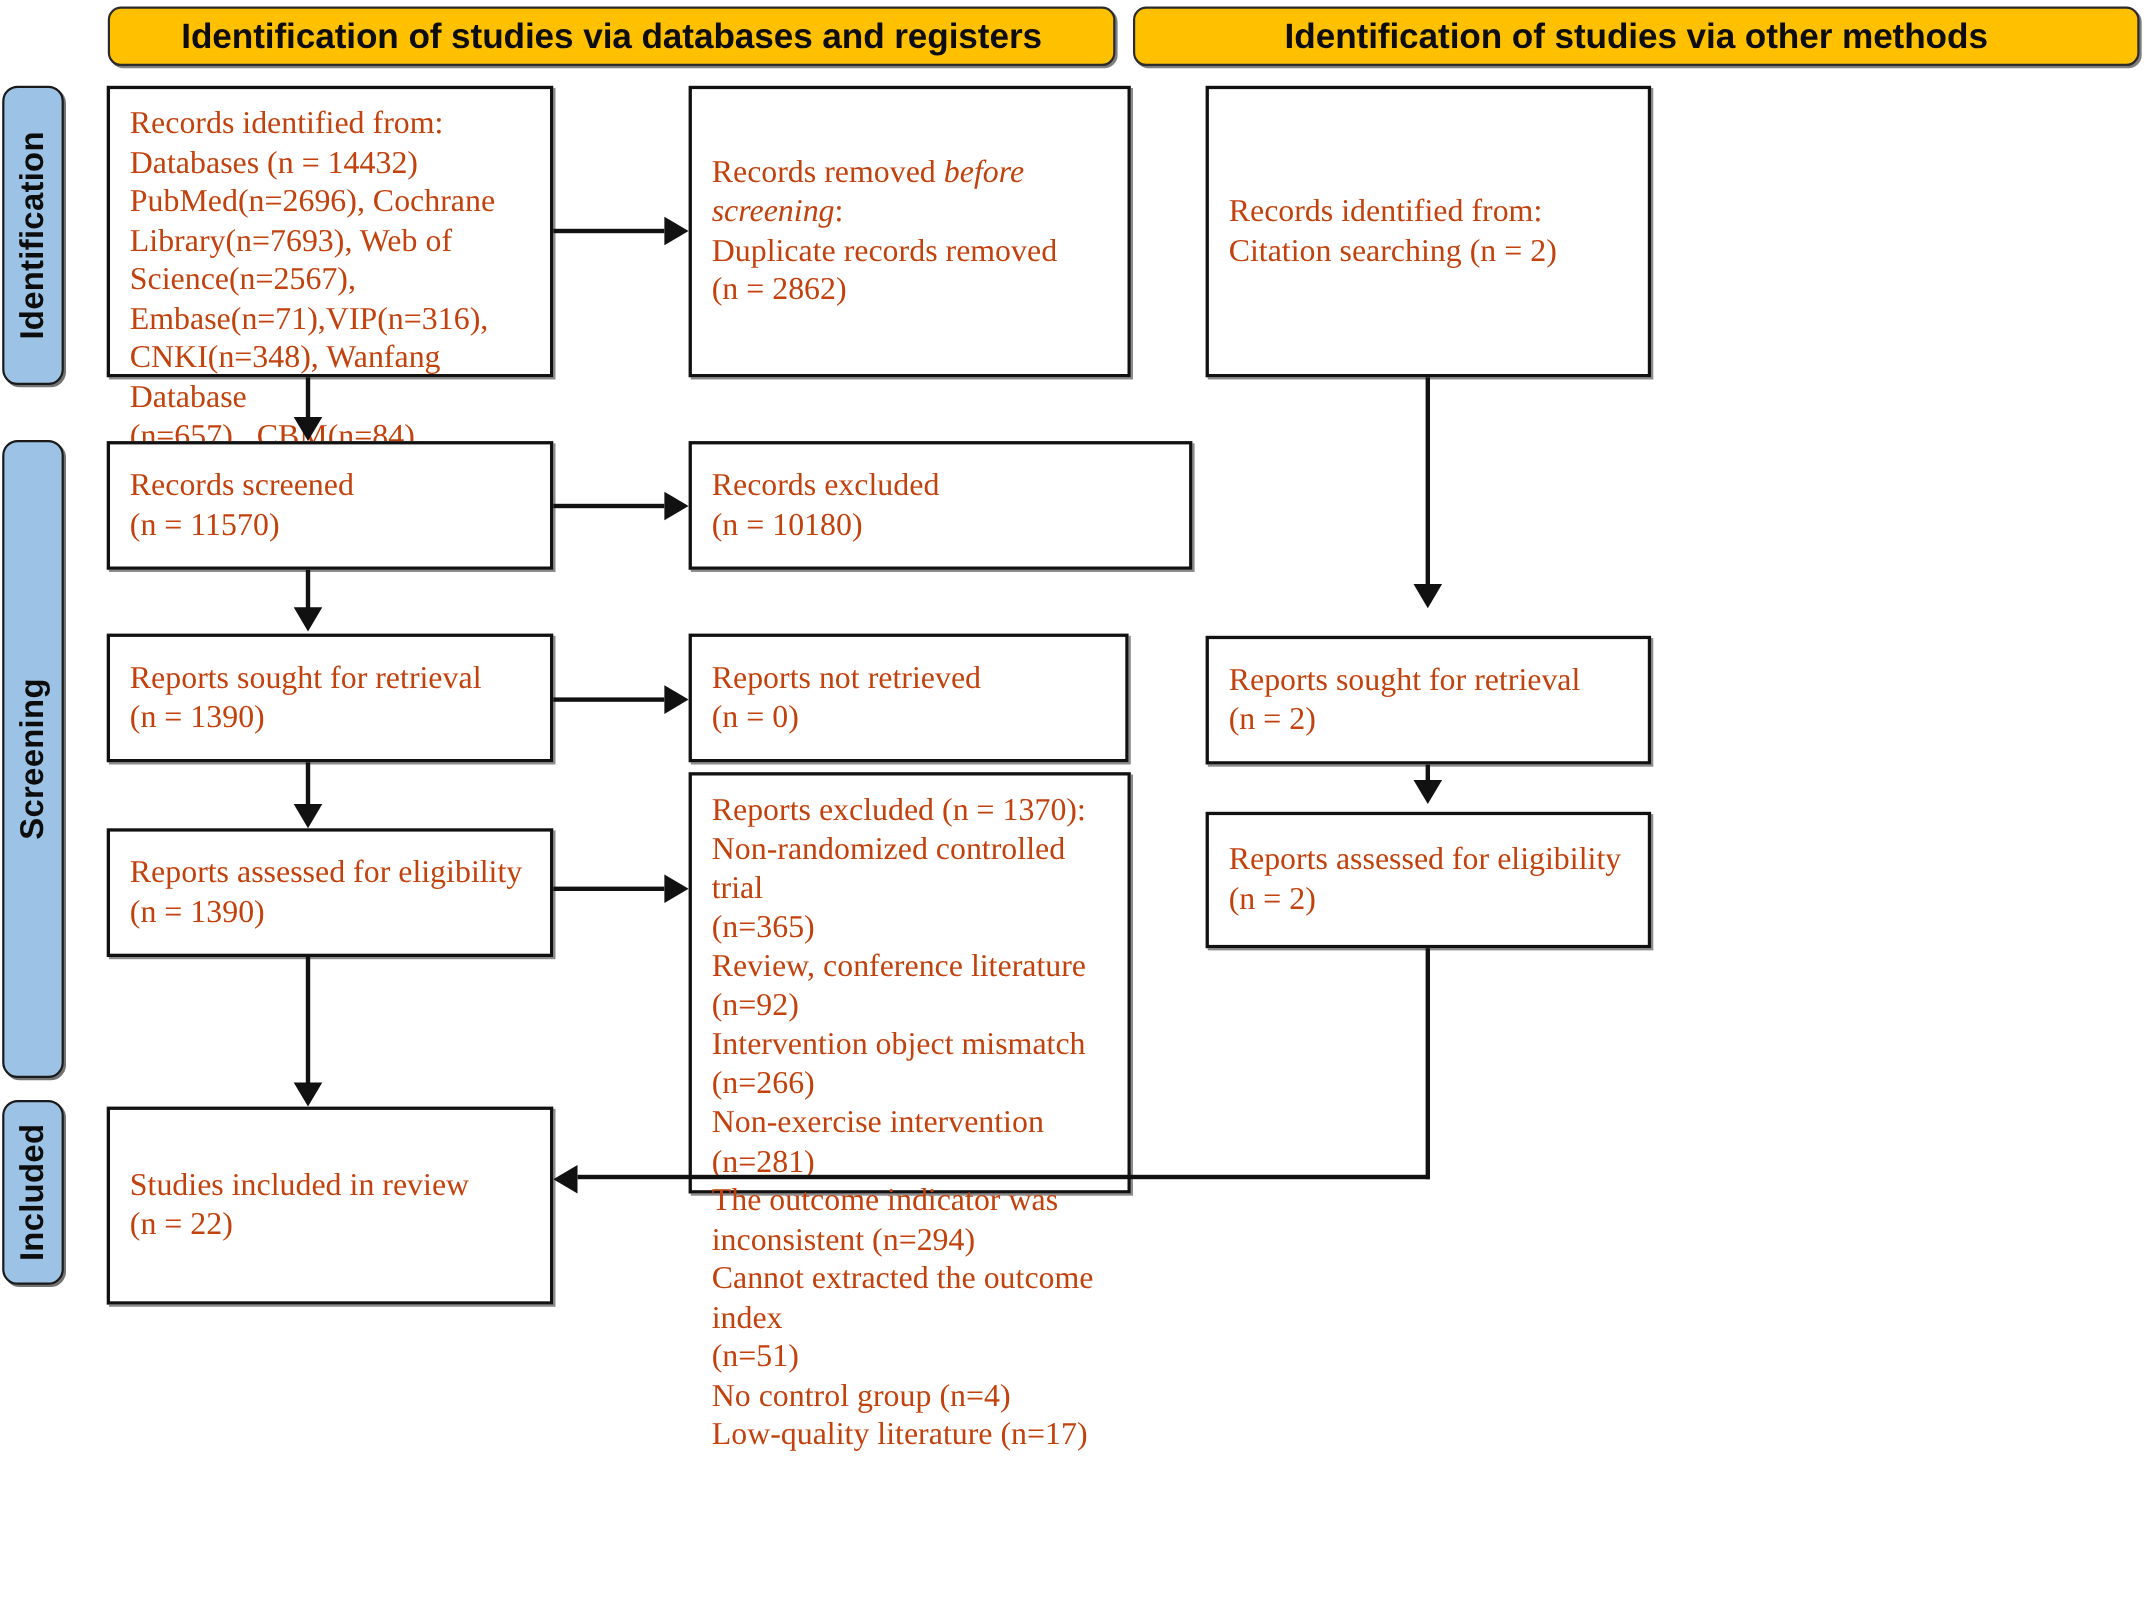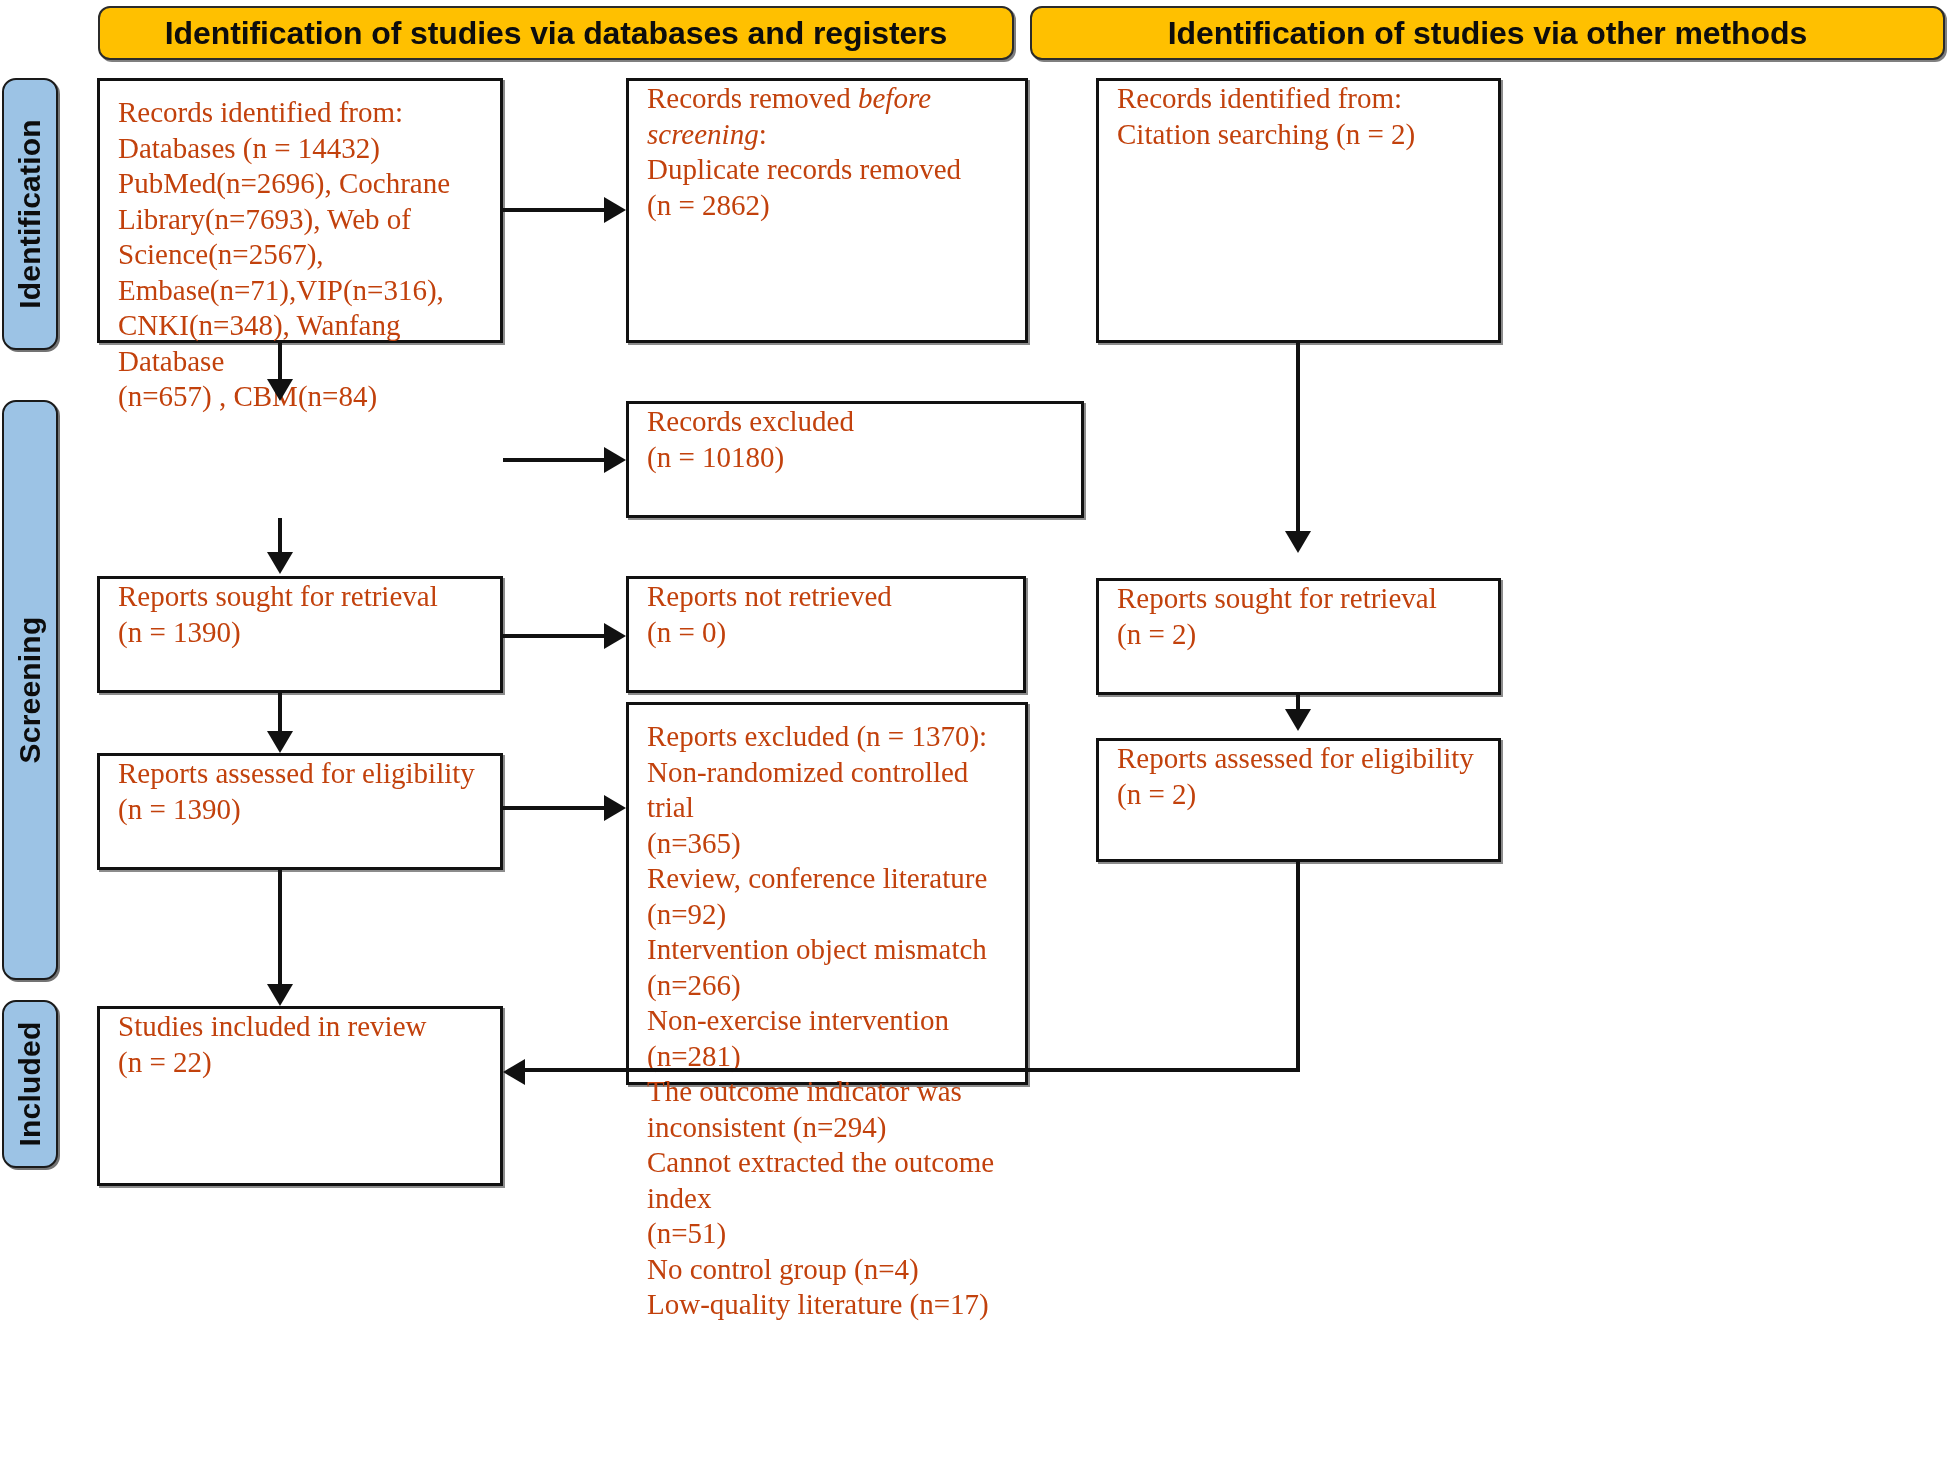--- a/index.html
+++ b/index.html
@@ -50,20 +50,21 @@
     letter-spacing:-.1px;
   }
 
   
   .node{
     position:absolute;
     background:#ffffff;
     border:3px solid #111111;
     box-sizing:border-box;
     display:flex;
+    align-items:center;
     box-shadow:2px 2px 0 rgba(0,0,0,.45);
   }
   .node .node-text{
     padding:0 14px 0 18px;
     font-size:29px;
     line-height:1.225;
     color:#c2410c;
     width:100%;
     white-space:pre-line;
   }
@@ -133,20 +134,24 @@
 <span>Duplicate records removed
 (n = 2862)</span></div>
   </div>
 
   <div class="hline" style="left:503px;top:208px;width:101px;"></div>
   <div class="arrow right" style="left:604px;top:197px;"></div>
 
   <div class="vline" style="left:278px;top:343px;height:40px;"></div>
   <div class="arrow down" style="left:267px;top:379px;"></div>
 
+  <div class="node" style="left:97px;top:401px;width:406px;height:117px;">
+    <div class="node-text">Records screened
+(n = 11570)</div>
+  </div>
 
   <div class="node" style="left:626px;top:401px;width:458px;height:117px;">
     <div class="node-text">Records excluded
 (n = 10180)</div>
   </div>
 
   <div class="hline" style="left:503px;top:458px;width:101px;"></div>
   <div class="arrow right" style="left:604px;top:447px;"></div>
 
   <div class="vline" style="left:278px;top:518px;height:38px;"></div>

